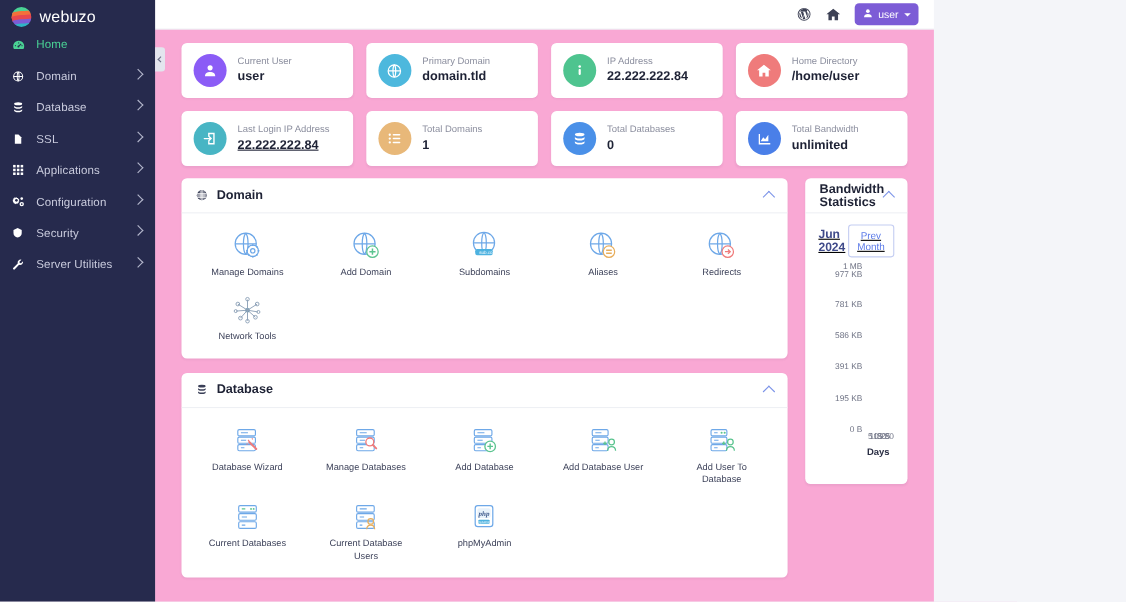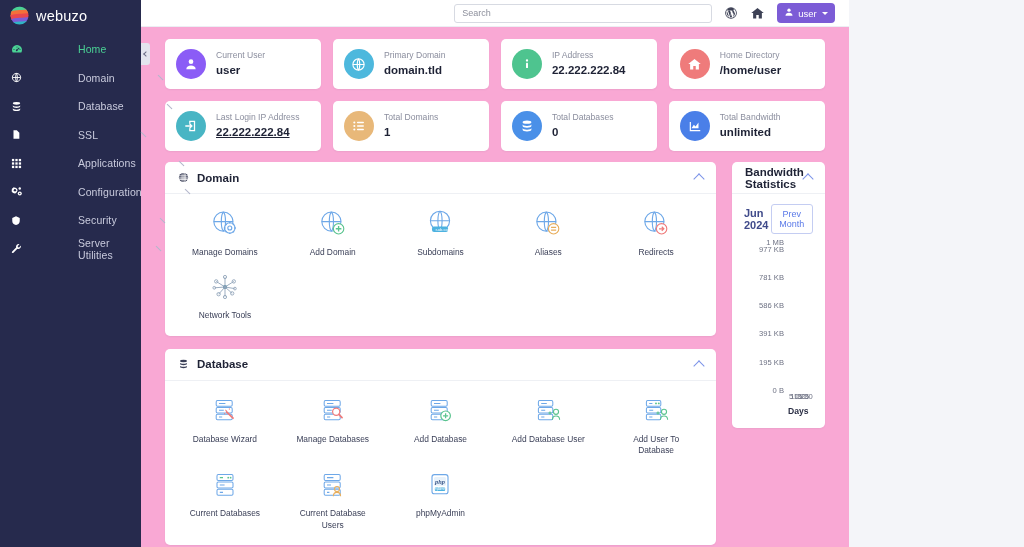--- a/index.html
+++ b/index.html
@@ -22,25 +22,24 @@
     display: flex; align-items: center; gap: 7px;
     height: 31px; padding-left: 10px;
   }
   .brand-logo { width: 19px; height: 19px; flex: 0 0 19px; }
   .brand-text {
     color: #ffffff; font-size: 14.5px; font-weight: 400;
     letter-spacing: .2px;
   }
   .nav { padding-top: 4px; }
   .nav-item {
-    display: flex; align-items: center;
+    display: flex; align-items: flex-start;
     height: 28.5px; padding: 0 10px 0 11px;
     color: #c9cbdd; font-size: 10.5px; cursor: pointer;
     position: relative;
-    gap: 45px;
   }
   .nav-item .nav-ic {
     width: 15px; flex: 0 0 15px; display: flex;
     align-items: center; justify-content: flex-start;
     color: #ffffff;
   }
   .nav-item .nav-label { flex: 1; margin-left: 7px; letter-spacing: .1px; }
   .nav-item.active .nav-label { color: #4ad295; }
   .nav-item.active .nav-ic { color: #4ad295; }
   .nav-chev {
@@ -141,25 +140,25 @@
     display: grid; grid-template-columns: repeat(5, 1fr);
     padding: 12px 6px 14px 6px; row-gap: 11px;
   }
   .tile {
     display: flex; flex-direction: column; align-items: center;
     cursor: pointer; padding: 0 3px;
   }
   .tile-ic { height: 36px; display: flex; align-items: center; justify-content: center; }
   .tile-label {
     font-size: 8.4px; color: #3a3f57; text-align: center;
-    margin-top: 5px; line-height: 1.35; max-width: 80px;
+    margin-top: 0; line-height: 1.35; max-width: 80px;
   }
 
   
-  .chart-body { padding: 10px 12px 8px 12px; }
+  .chart-body { padding: 10px 12px 20px 12px; text-decoration: underline; }
   .chart-top {
     display: flex; align-items: center; justify-content: space-between;
     margin-bottom: 8px;
   }
   .chart-month { font-size: 11px; font-weight: bold; color: #3f4a8a; }
   .prev-btn {
     border: 1px solid #c4cdf2; border-radius: 3px; background: #fff;
     color: #5b7ae8; font-size: 9px; padding: 4px 7px; cursor: pointer;
     font-family: "Liberation Sans", sans-serif;
   }
@@ -314,21 +313,20 @@
     </div>
 
     <div class="collapse-tab">
       <span></span>
     </div>
   </div>
 
   <div class="main">
 
     <div class="topbar">
-      <input class="search-box" type="text" placeholder="Search" style="">
       <span class="ic-btn">
         <svg width="14" height="14" viewBox="0 0 24 24" fill="currentColor">
             <path d="M12 2a10 10 0 100 20 10 10 0 000-20zm0 1.4a8.6 8.6 0 018.6 8.6 8.6 8.6 0 01-8.6 8.6A8.6 8.6 0 013.4 12 8.6 8.6 0 0112 3.4zM4.6 12a7.4 7.4 0 004.2 6.7L5.2 8.9A7.3 7.3 0 004.6 12zm7.4 7.4c.7 0 1.4-.1 2-.3l-2.1-5.8-2.1 6.1c.7.2 1.4.2 2.2 0zm1.1-10.9c.5 0 .9-.1.9-.1.4 0 .4-.7-.1-.6 0 0-1.3.1-2.1.1-.8 0-2.1-.1-2.1-.1-.5 0-.5.6-.1.6 0 0 .4.1.9.1l1.3 3.5-1.8 5.4-3-8.9c.5 0 .9-.1.9-.1.4 0 .4-.7-.1-.6 0 0-1.3.1-2.1.1h-.5A7.4 7.4 0 0117.5 6h-.3c-.6 0-1 .5-1 1.1 0 .5.3.9.6 1.5.2.4.5 1 .5 1.8 0 .6-.2 1.3-.5 2.2l-.7 2.2-2.4-7.2zm2.2 10.2l2.2-6.4c.4-1 .5-1.9.5-2.6v-.5a7.4 7.4 0 01-2.7 9.5z"></path>
           </svg>
       </span>
       <span class="ic-btn">
         <svg width="15" height="15" viewBox="0 0 24 24" fill="currentColor">
             <path d="M12 3L2 11h3v9h5v-5.5h4V20h5v-9h3z"></path>
           </svg>
       </span>

